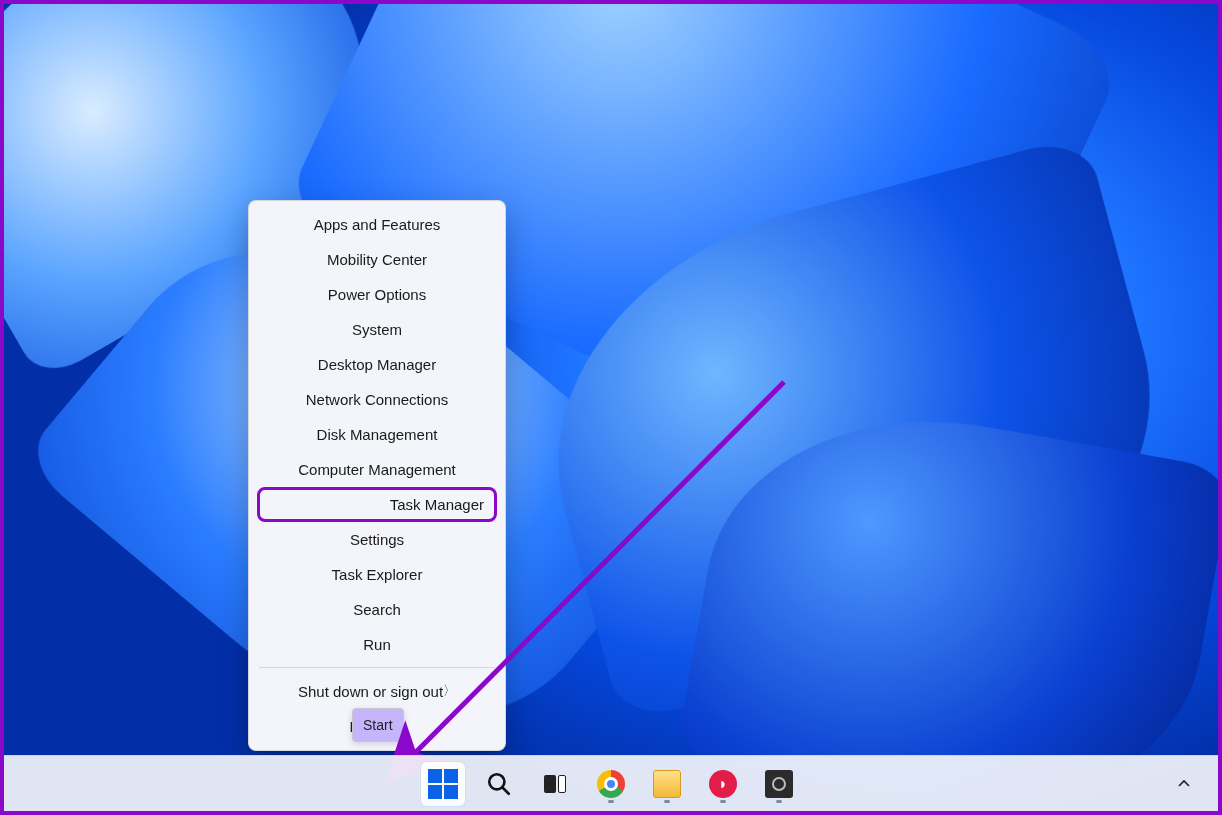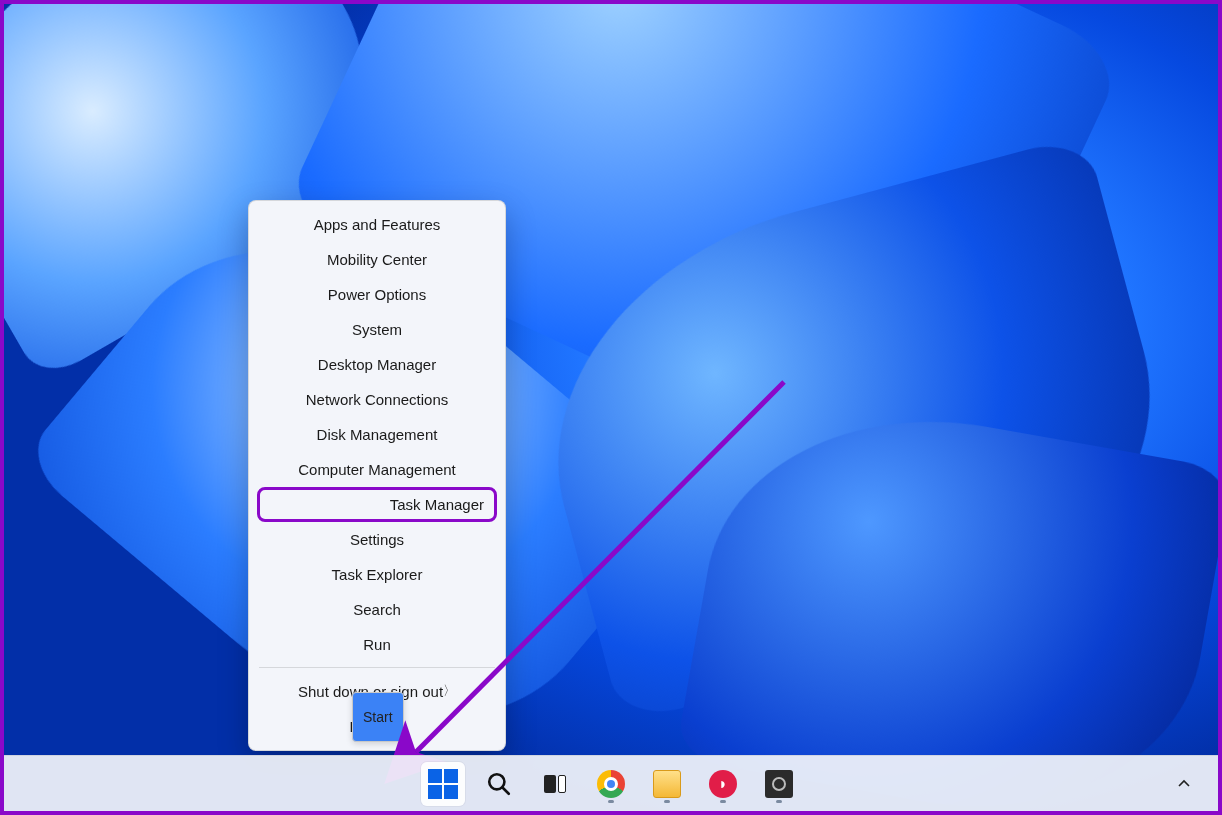--- a/index.html
+++ b/index.html
@@ -106,24 +106,24 @@
     border-radius: 8px;
     margin: 0 8px;
     padding: 6px 10px;
     text-align: right;
   }
 
   
   .tooltip {
     position:absolute;
     left:348px; bottom:69px;
-    background:#3b82f6;
+    background:#c4b5fd;
     border:1px solid #c8c8c8;
     border-radius:4px;
-    padding:16px 10px;
+    padding:8px 10px;
     font-size:14px;
     color:#222;
     box-shadow:0 2px 6px rgba(0,0,0,0.15);
   }
 
   
   .arrow-svg { position:absolute; left:0; top:0; width:1222px; height:815px; pointer-events:none; }
 </style>
 </head>
 <body>

